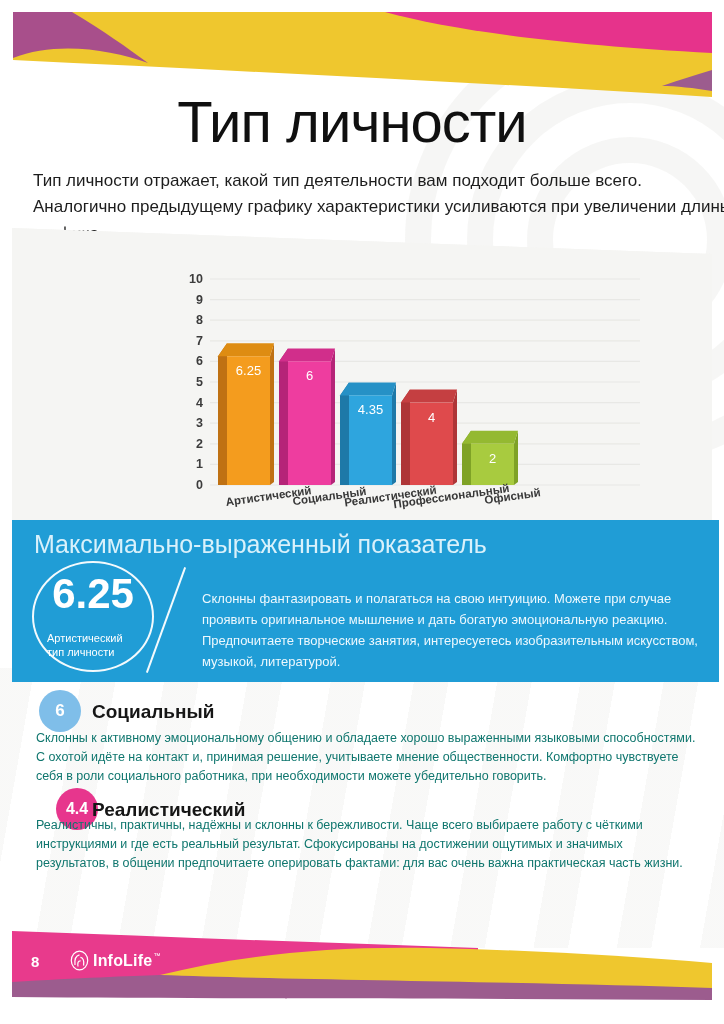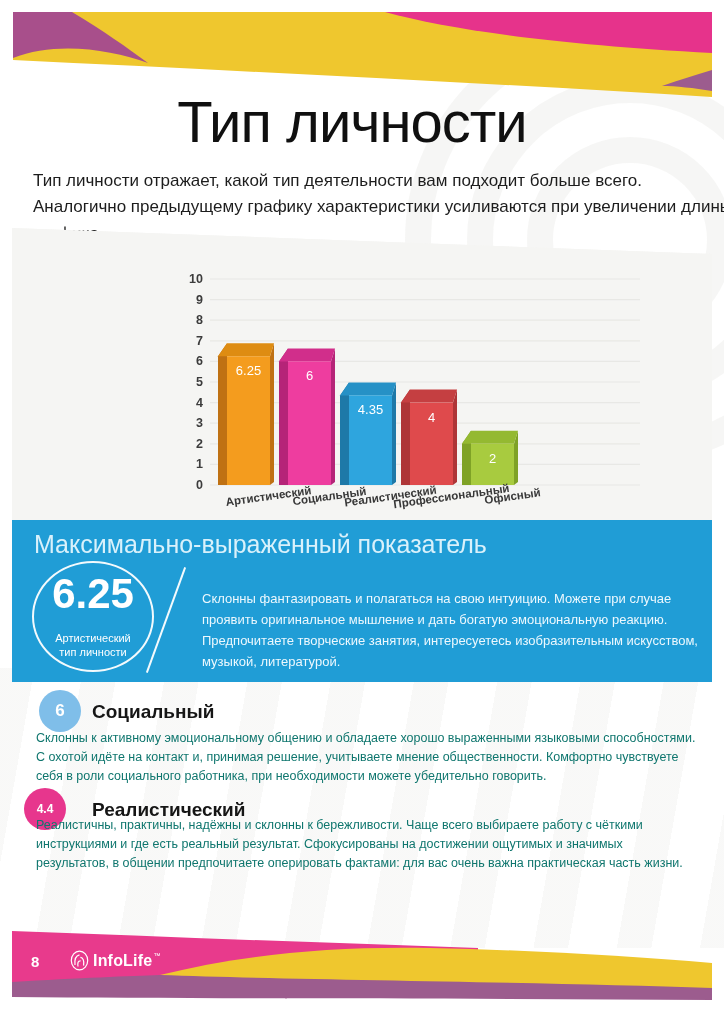--- a/index.html
+++ b/index.html
@@ -46,38 +46,38 @@
     font-size:25px;font-weight:400;color:#d9f1fb;
   }
   #score-ellipse{
     position:absolute;left:20px;top:41px;width:118px;height:107px;
     border:2px solid rgba(255,255,255,.95);border-radius:50%;
     display:flex;flex-direction:column;align-items:center;justify-content:center;
   }
   #score-value{font-size:42px;font-weight:700;line-height:1;color:#fff;}
   #score-label{
     margin-top:17px;font-size:11px;line-height:1.25;color:#fff;
-    text-align:center;width:92px;
+    width:92px;
   }
   #banner-slash{
     position:absolute;left:153px;top:44px;width:2px;height:112px;
     background:rgba(255,255,255,.95);transform:rotate(20deg);
   }
   #banner-desc{
     position:absolute;left:190px;top:68px;width:505px;
     font-size:13px;line-height:1.62;color:#ecf8fe;
   }
   
   .badge{
     width:42px;height:42px;border-radius:50%;
     display:flex;align-items:center;justify-content:center;
     color:#fff;font-weight:700;
   }
   #badge-0{left:39px;top:690px;font-size:17px;}
-  #badge-1{left:24px;top:788px;font-size:12px;}
+  #badge-1{left:56px;top:788px;font-size:16px;}
   .sec-title{font-size:19px;font-weight:700;color:#161616;}
   #sec-title-0{left:92px;top:701px;}
   #sec-title-1{left:92px;top:799px;}
   .sec-desc{font-size:12.5px;line-height:1.5;color:#0f766e;width:662px;left:36px;}
   #sec-desc-0{top:729px;}
   #sec-desc-1{top:816px;}
   
   #page-number{left:31px;top:953px;font-size:15px;font-weight:700;color:#fff;}
   #brand-logo{left:70px;top:950px;display:flex;align-items:center;color:#fff;}
   #brand-name{font-size:16px;font-weight:700;letter-spacing:.2px;}
@@ -165,21 +165,21 @@
         <text x="480.5" y="234.8" fill="#ffffff" font-size="13" font-weight="400" text-anchor="middle" font-family="&quot;Liberation Sans&quot;,sans-serif">2</text>
       </g>
       <text x="257" y="272" fill="#383838" font-size="11.5" font-weight="700" text-anchor="middle" font-family="&quot;Liberation Sans&quot;,sans-serif" transform="rotate(-8 257 272)">Артистический</text>
       <text x="318" y="272" fill="#383838" font-size="11.5" font-weight="700" text-anchor="middle" font-family="&quot;Liberation Sans&quot;,sans-serif" transform="rotate(-8 318 272)">Социальный</text>
       <text x="379" y="272" fill="#383838" font-size="11.5" font-weight="700" text-anchor="middle" font-family="&quot;Liberation Sans&quot;,sans-serif" transform="rotate(-8 379 272)">Реалистический</text>
       <text x="440" y="272" fill="#383838" font-size="11.5" font-weight="700" text-anchor="middle" font-family="&quot;Liberation Sans&quot;,sans-serif" transform="rotate(-8 440 272)">Профессиональный</text>
       <text x="501" y="272" fill="#383838" font-size="11.5" font-weight="700" text-anchor="middle" font-family="&quot;Liberation Sans&quot;,sans-serif" transform="rotate(-8 501 272)">Офисный</text>
     </svg>
 </div>
 
-<div id="banner" class="abs" style="background: rgb(32, 157, 214);">
+<div id="banner" class="abs" style="background: rgb(32, 157, 214); padding-left: 7px;">
   <div id="banner-title">Максимально-выраженный показатель</div>
   <div id="score-ellipse">
     <div id="score-value">6.25</div>
     <div id="score-label">Артистический тип личности</div>
   </div>
   <div id="banner-slash"></div>
   <div id="banner-desc">Склонны фантазировать и полагаться на свою интуицию. Можете при случае проявить оригинальное мышление и дать богатую эмоциональную реакцию. Предпочитаете творческие занятия, интересуетесь изобразительным искусством, музыкой, литературой.</div>
 </div>
 
 <div id="badge-0" class="abs badge" style="background: rgb(127, 190, 233);">6</div>

